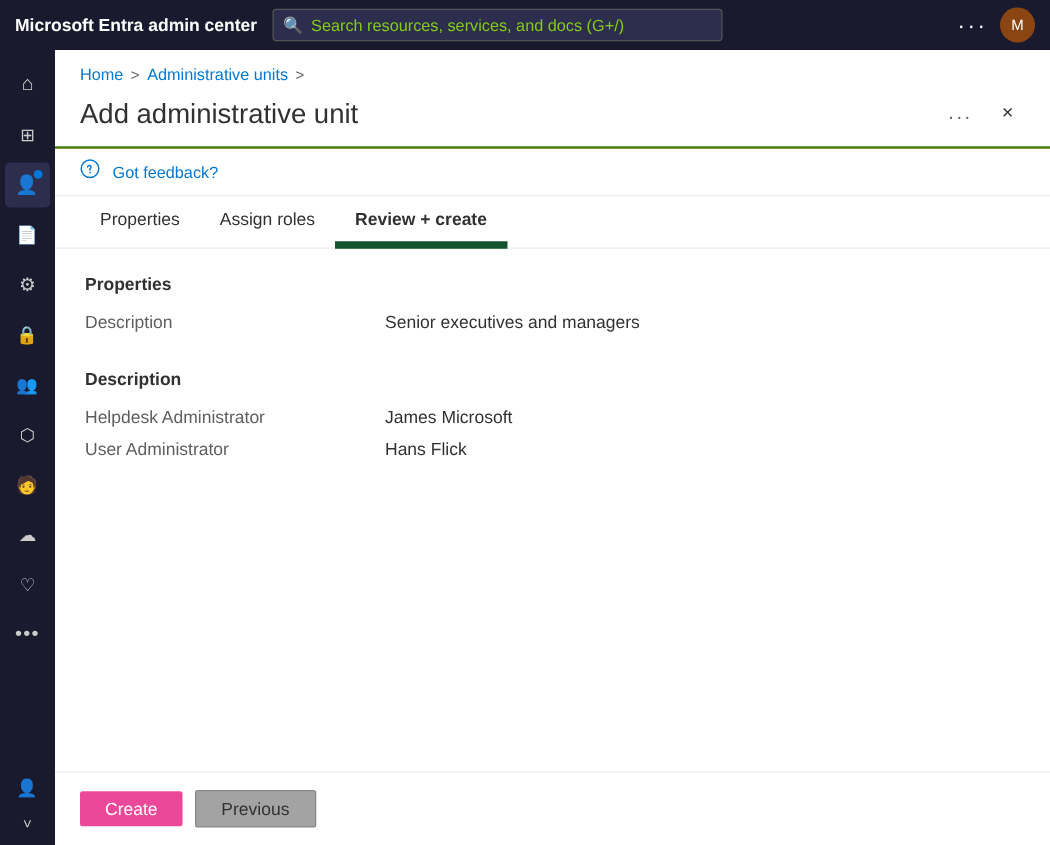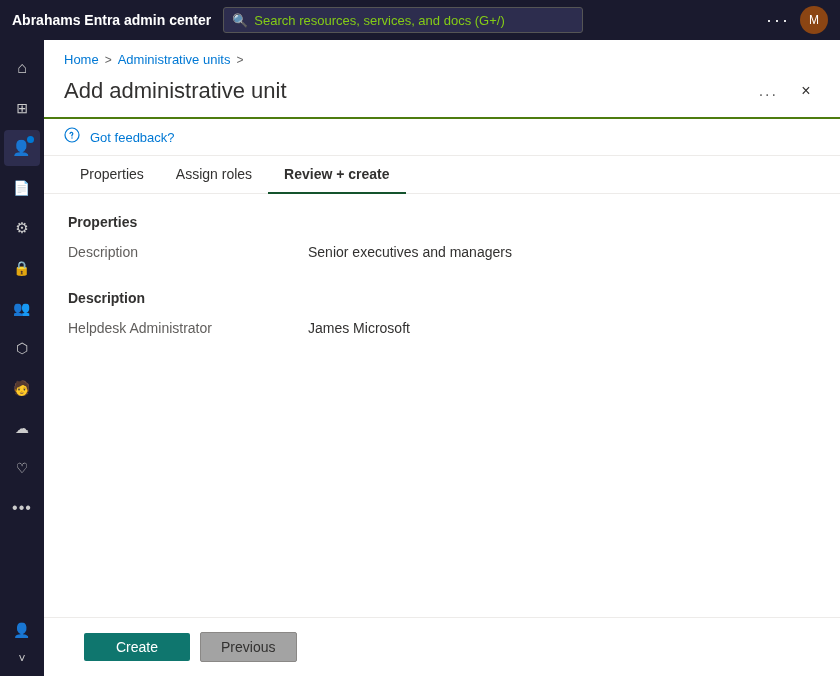--- a/index.html
+++ b/index.html
@@ -77,52 +77,52 @@
     .feedback-icon { font-size: 16px; }
 
     
     .tabs {
       display: flex; padding: 0 20px; border-bottom: 1px solid #edebe9; gap: 0;
     }
     .tab {
       padding: 10px 16px; font-size: 14px; cursor: pointer; color: #323130;
       border-bottom: 2px solid transparent; margin-bottom: -1px;
     }
-    .tab.active { color: #323130; border-bottom: 2px solid #14532d; font-weight: 600; }
+    .tab.active { color: #323130; border-bottom: 6px solid #14532d; font-weight: 600; }
 
     
     .content { flex: 1; padding: 20px 24px; overflow-y: auto; }
 
     .section-title { font-size: 14px; font-weight: 600; color: #323130; margin-bottom: 14px; }
 
     .property-row { display: flex; margin-bottom: 10px; }
     .property-label { width: 240px; font-size: 14px; color: #605e5c; flex-shrink: 0; }
     .property-value { font-size: 14px; color: #323130; }
 
     .section-divider { height: 20px; }
 
     
     .footer {
       padding: 14px 20px; border-top: 1px solid #edebe9; display: flex; align-items: center; gap: 10px;
       background: white;
     }
     .btn-primary {
-      background: #0f766e; color: white; border: none; padding: 6px 32px;
-      font-size: 14px; border-radius: 2px; cursor: pointer; font-family: inherit; margin-left: 20px;
+      background: #ec4899; color: white; border: none; padding: 6px 20px;
+      font-size: 14px; border-radius: 2px; cursor: pointer; font-family: inherit;
     }
     .btn-secondary {
       background: #a3a3a3; color: #323130; border: 1px solid #8a8886; padding: 6px 20px;
       font-size: 14px; border-radius: 2px; cursor: pointer; font-family: inherit;
     }
   </style>
 </head>
 <body>
 
 <div class="topbar">
-  <span class="topbar-title">Abrahams Entra admin center</span>
+  <span class="topbar-title">Microsoft Entra admin center</span>
   <div class="topbar-search">
     <span style="font-size:13px;">🔍</span>
     <span style="font-size:13px; color:#84cc16;">Search resources, services, and docs (G+/)</span>
   </div>
   <div class="topbar-right">
     <span class="topbar-dots">···</span>
     <div class="avatar-circle">M</div>
   </div>
 </div>
 
@@ -218,20 +218,24 @@
       </div>
 
       <div class="section-divider"></div>
 
       <div>
         <div class="section-title">Description</div>
         <div class="property-row">
           <span class="property-label">Helpdesk Administrator</span>
           <span class="property-value">James Microsoft</span>
         </div>
+        <div class="property-row">
+          <span class="property-label">User Administrator</span>
+          <span class="property-value">Hans Flick</span>
+        </div>
       </div>
     </div>
 
     <div class="footer">
       <button class="btn-primary">Create</button>
       <button class="btn-secondary">Previous</button>
     </div>
   </div>
 </div>
 

